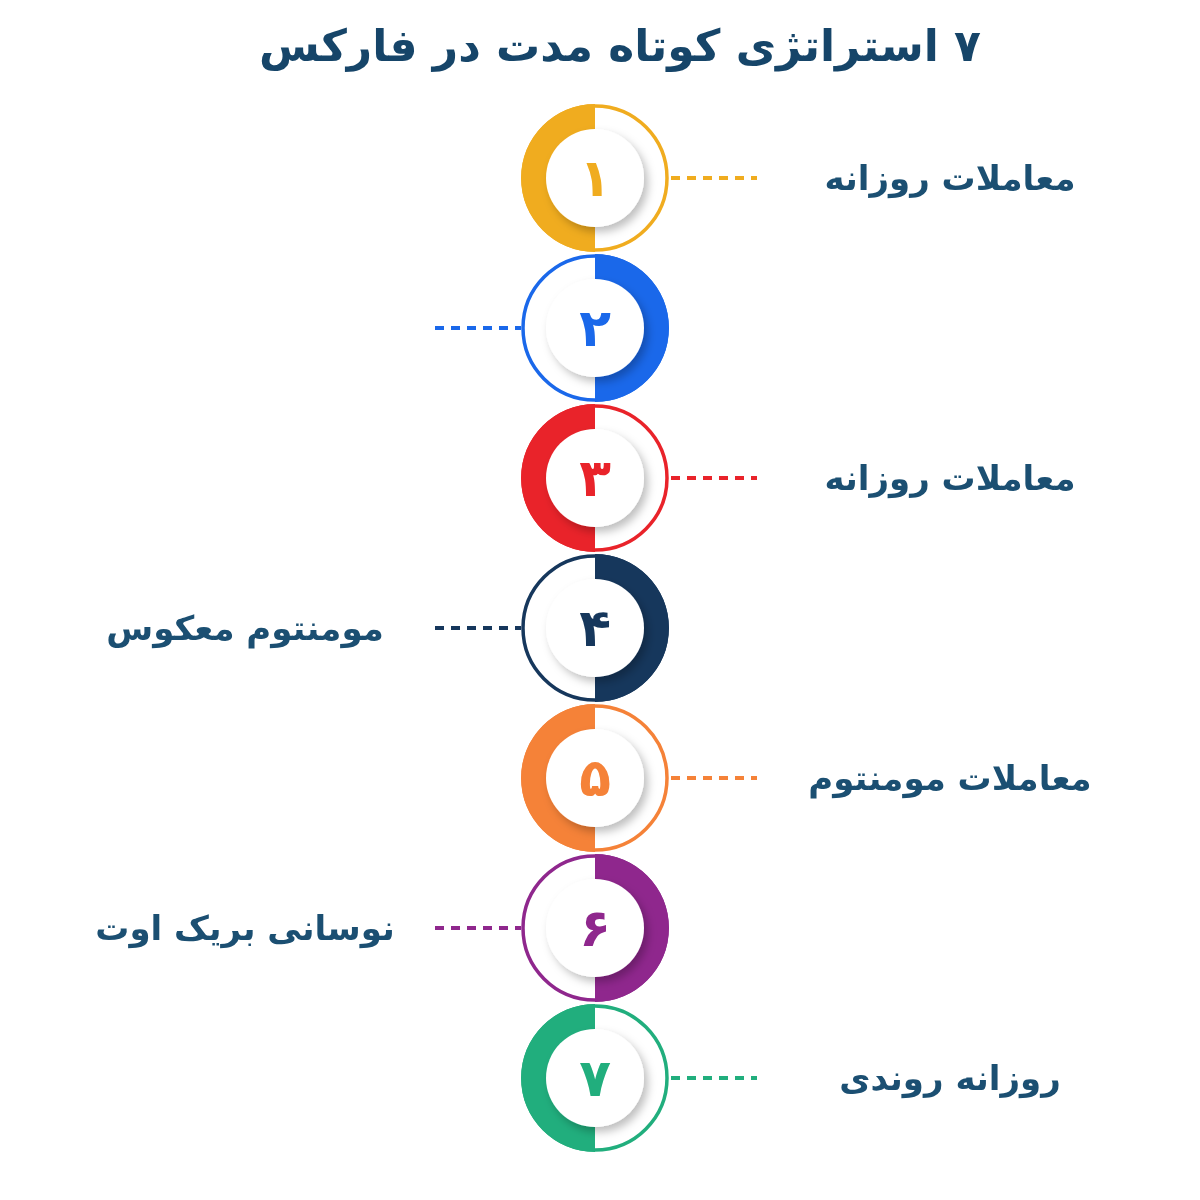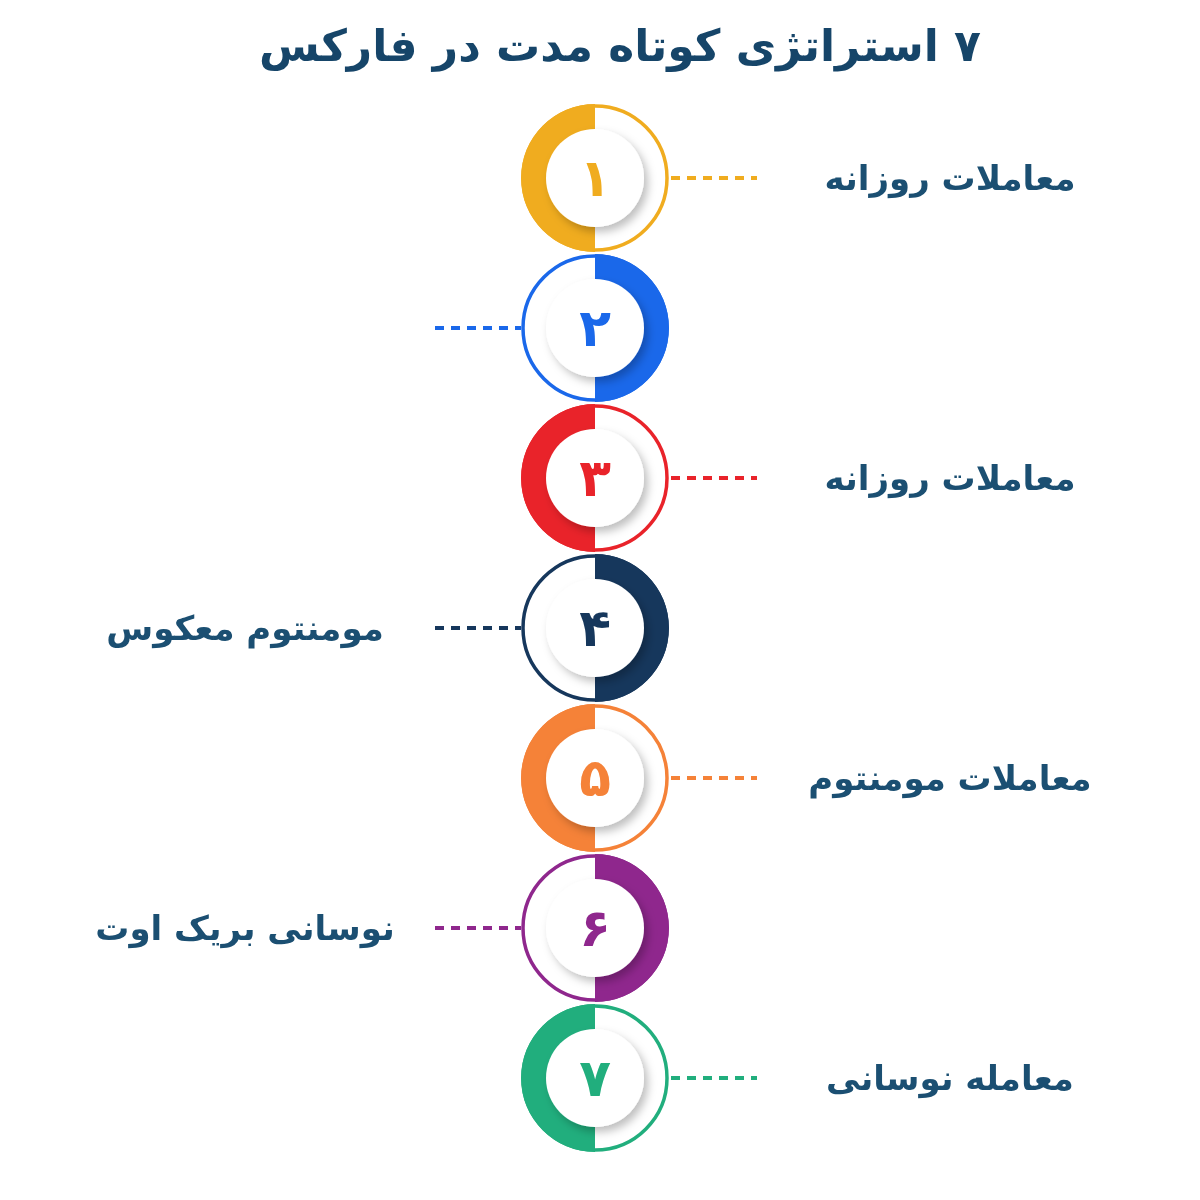--- a/index.html
+++ b/index.html
@@ -121,14 +121,14 @@
 <div class="row row-7">
   <svg class="badge" width="148" height="148" viewBox="0 0 148 148">
     <circle cx="74" cy="74" r="72" fill="none" stroke-width="3.5" stroke="#21AE7D"></circle>
     <path d="M74,0 A74,74 0 0 0 74,148 L74,122 A48,48 0 0 1 74,26 Z" fill="#21AE7D"></path>
     <circle cx="74" cy="74" r="49" fill="#ffffff" filter="url(#innerShadow)"></circle>
     <text class="num" x="74" y="74" text-anchor="middle" dominant-baseline="central" fill="#21AE7D">۷</text>
   </svg>
   <svg class="conn conn-right" width="86" height="6">
     <line x1="0" y1="3" x2="86" y2="3" stroke-width="4" stroke-dasharray="9 7" stroke="#21AE7D"></line>
   </svg>
-  <div class="label label-right">معامله نوسانی</div>
+  <div class="label label-right">روزانه روندی</div>
 </div>
 
 </body></html>

